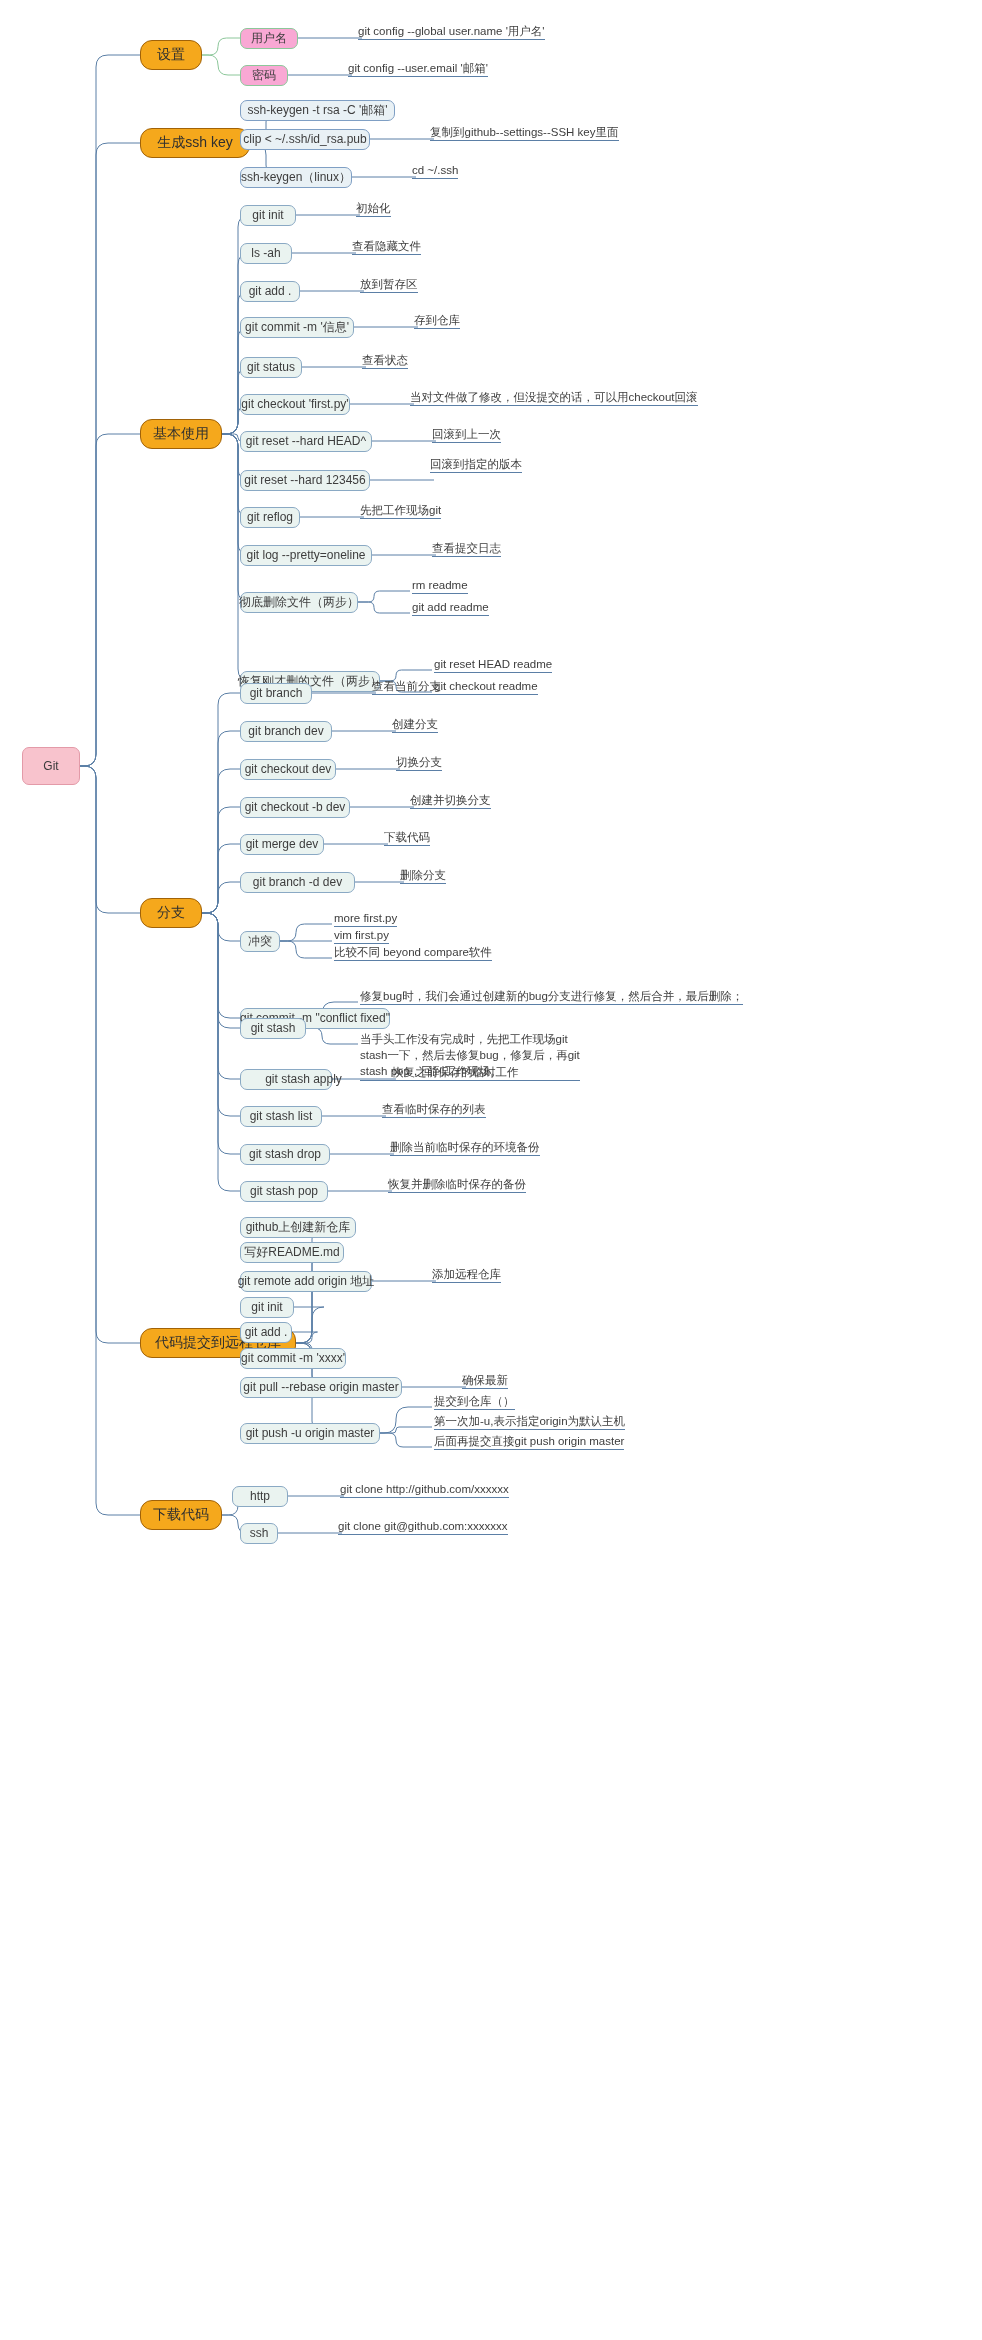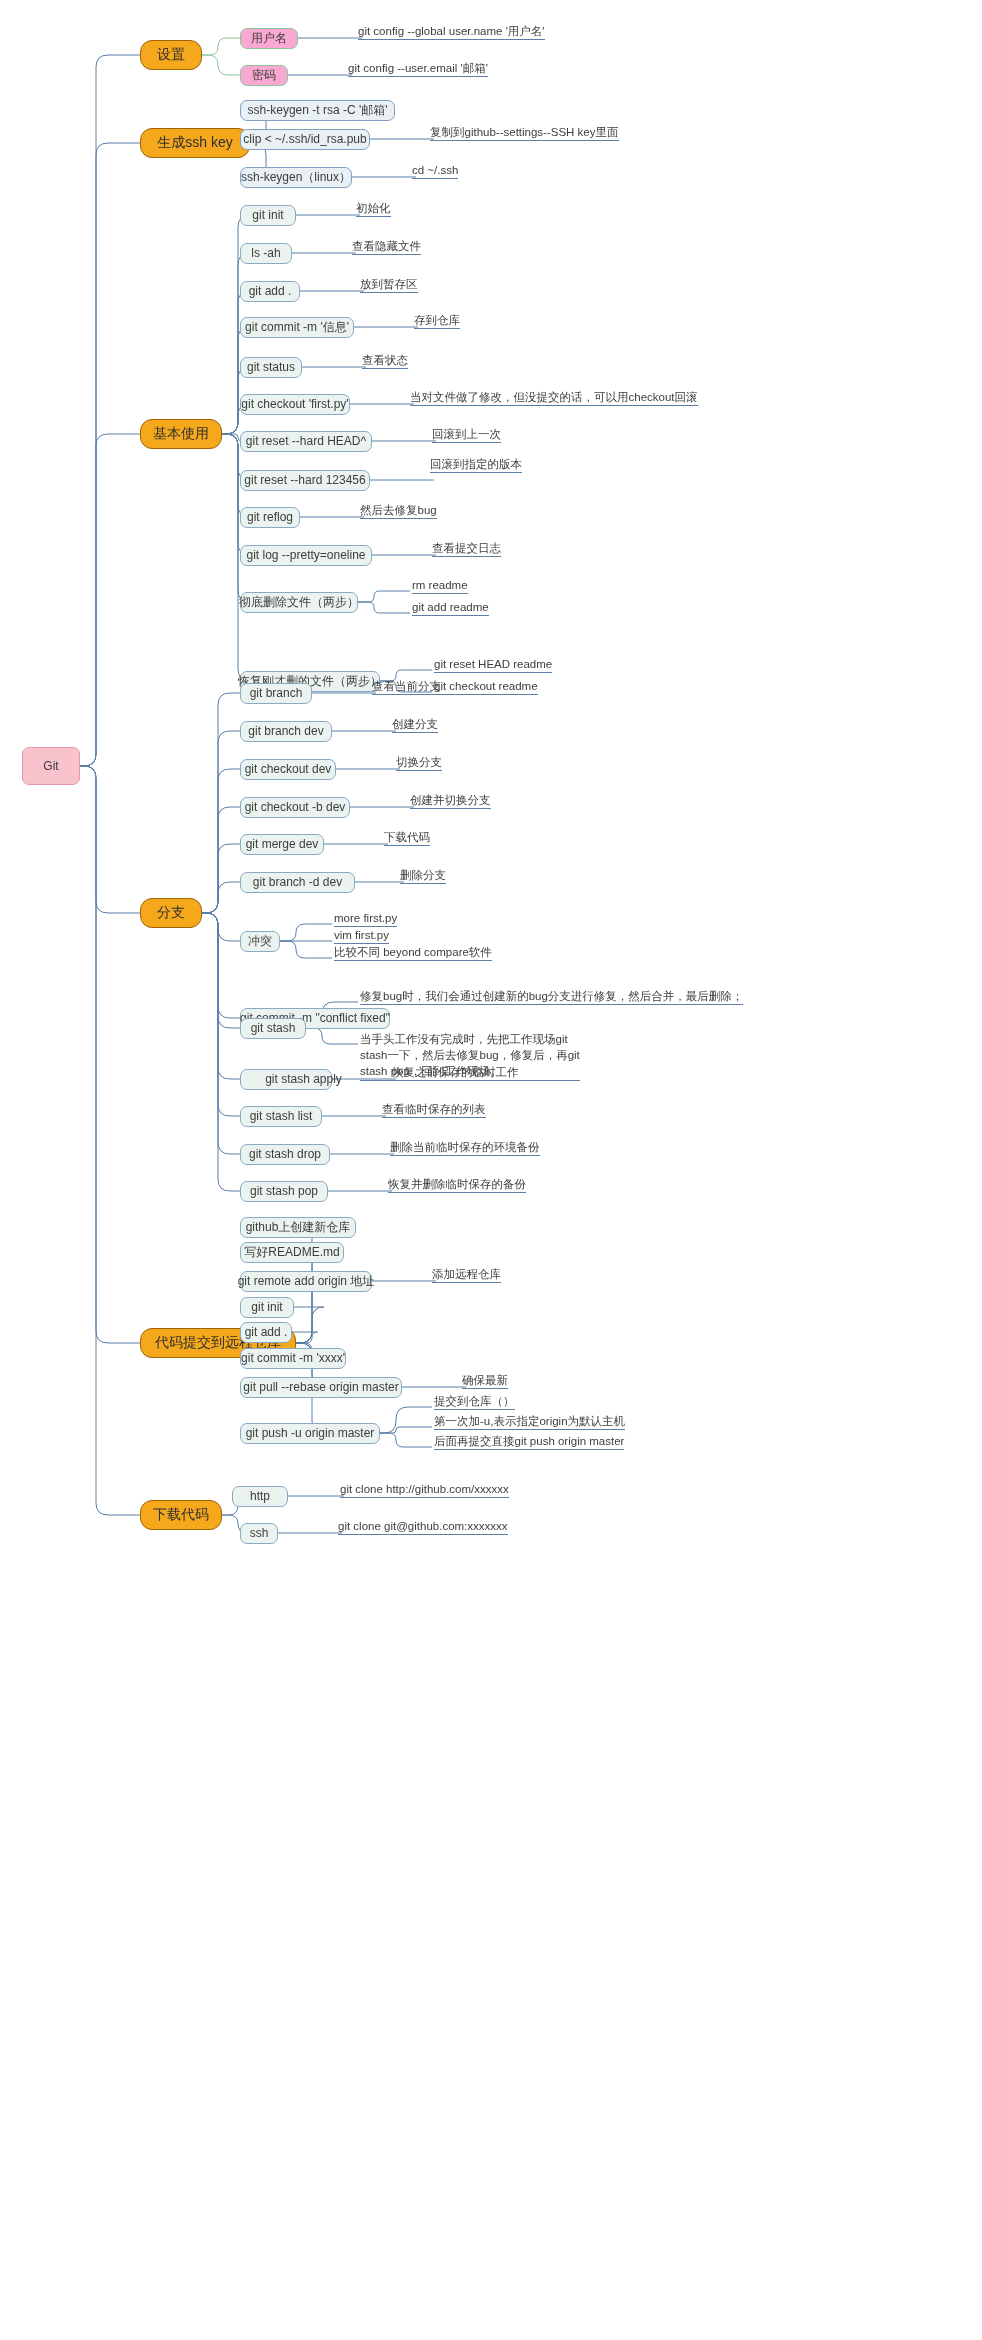--- a/index.html
+++ b/index.html
@@ -217,21 +217,21 @@
       <div class="ann" style="left: 414px; top: 313px;">存到仓库</div>
       <div class="node l2 " style="left: 240px; top: 356.5px; width: 62px; height: 21px;">git status</div>
       <div class="ann" style="left: 362px; top: 353px;">查看状态</div>
       <div class="node l2 " style="left: 240px; top: 393.5px; width: 110px; height: 21px;">git checkout 'first.py'</div>
       <div class="ann" style="left: 410px; top: 390px;">当对文件做了修改，但没提交的话，可以用checkout回滚</div>
       <div class="node l2 " style="left: 240px; top: 430.5px; width: 132px; height: 21px;">git reset --hard HEAD^</div>
       <div class="ann" style="left: 432px; top: 427px;">回滚到上一次</div>
       <div class="node l2 " style="left: 240px; top: 469.5px; width: 130px; height: 21px;">git reset --hard 123456</div>
       <div class="ann" style="left: 430px; top: 457px;">回滚到指定的版本</div>
       <div class="node l2 " style="left: 240px; top: 506.5px; width: 60px; height: 21px;">git reflog</div>
-      <div class="ann" style="left: 360px; top: 503px;">然后去修复bug</div>
+      <div class="ann" style="left: 360px; top: 503px;">先把工作现场git</div>
       <div class="node l2 " style="left: 240px; top: 544.5px; width: 132px; height: 21px;">git log --pretty=oneline</div>
       <div class="ann" style="left: 432px; top: 541px;">查看提交日志</div>
       <div class="node l2 " style="left: 240px; top: 591.5px; width: 118px; height: 21px;">彻底删除文件（两步）</div>
       <div class="ann" style="left: 412px; top: 578px;">rm readme</div>
       <div class="ann" style="left: 412px; top: 600px;">git add readme</div>
       <div class="node l2 " style="left: 240px; top: 670.5px; width: 140px; height: 21px;">恢复刚才删的文件（两步）</div>
       <div class="ann" style="left: 434px; top: 657px;">git reset HEAD readme</div>
       <div class="ann" style="left: 434px; top: 679px;">git checkout readme</div>
       <div class="node l1" style="left: 140px; top: 898px; width: 62px; height: 30px;">分支</div>
       <div class="node l2 " style="left: 240px; top: 682.5px; width: 72px; height: 21px;">git branch</div>

